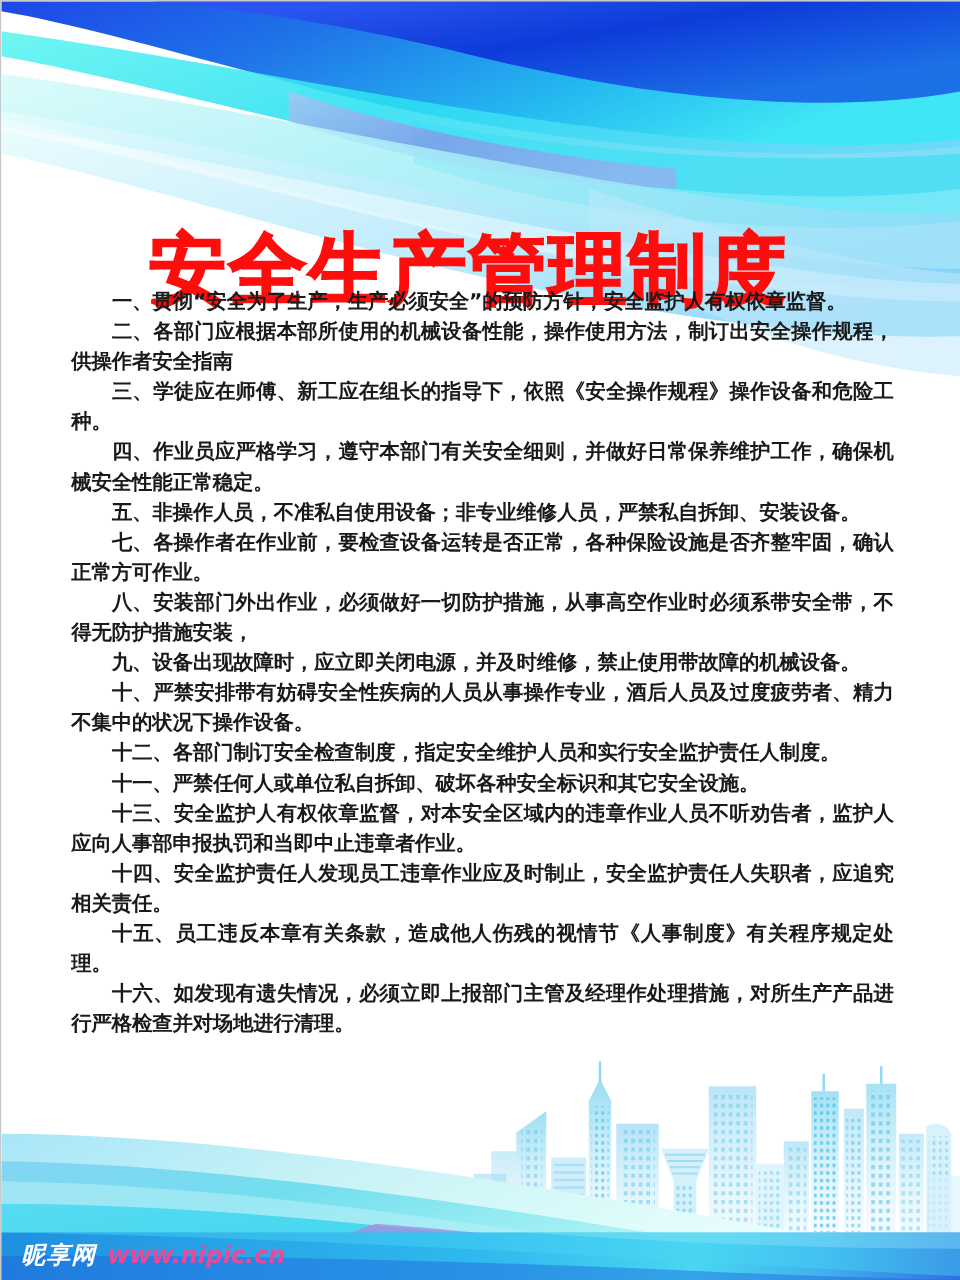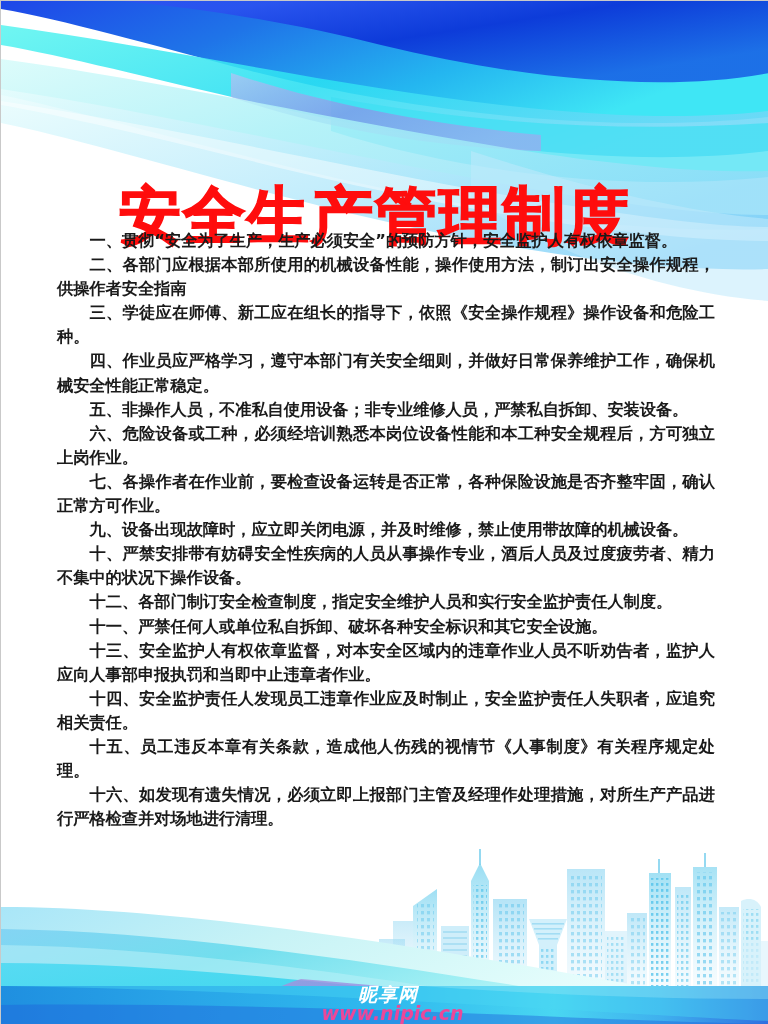--- a/index.html
+++ b/index.html
@@ -88,21 +88,20 @@
     z-index: 20;
     overflow: hidden;
   }
   #footer-inner {
     position: absolute;
     inset: 0;
     display: flex;
     align-items: center;
     padding: 0 10px 0 16px;
     box-sizing: border-box;
-    flex-direction: column;
   }
   #brand-logo {
     font-family: "DejaVu Sans", "Liberation Sans", sans-serif;
     font-size: 19px;
     font-weight: 900;
     font-style: italic;
     color: #ffffff;
     letter-spacing: 1px;
     line-height: 1;
     white-space: nowrap;
@@ -338,22 +337,22 @@
   <div id="title-wrap">
     <h1 id="title">安全生产管理制度</h1>
   </div>
 
   <div id="rules">
     <p class="rule">一、贯彻“安全为了生产，生产必须安全”的预防方针，安全监护人有权依章监督。</p>
     <p class="rule">二、各部门应根据本部所使用的机械设备性能，操作使用方法，制订出安全操作规程，供操作者安全指南</p>
     <p class="rule">三、学徒应在师傅、新工应在组长的指导下，依照《安全操作规程》操作设备和危险工种。</p>
     <p class="rule">四、作业员应严格学习，遵守本部门有关安全细则，并做好日常保养维护工作，确保机械安全性能正常稳定。</p>
     <p class="rule">五、非操作人员，不准私自使用设备；非专业维修人员，严禁私自拆卸、安装设备。</p>
-    <p class="rule">六、危险设备或工种，必须经培训熟悉本岗位设备性能和本工种安全规程后，方可独立上岗作业。</p>
     <p class="rule">七、各操作者在作业前，要检查设备运转是否正常，各种保险设施是否齐整牢固，确认正常方可作业。</p>
+    <p class="rule">八、安装部门外出作业，必须做好一切防护措施，从事高空作业时必须系带安全带，不得无防护措施安装，</p>
     <p class="rule">九、设备出现故障时，应立即关闭电源，并及时维修，禁止使用带故障的机械设备。</p>
     <p class="rule">十、严禁安排带有妨碍安全性疾病的人员从事操作专业，酒后人员及过度疲劳者、精力不集中的状况下操作设备。</p>
     <p class="rule">十二、各部门制订安全检查制度，指定安全维护人员和实行安全监护责任人制度。</p>
     <p class="rule">十一、严禁任何人或单位私自拆卸、破坏各种安全标识和其它安全设施。</p>
     <p class="rule">十三、安全监护人有权依章监督，对本安全区域内的违章作业人员不听劝告者，监护人应向人事部申报执罚和当即中止违章者作业。</p>
     <p class="rule">十四、安全监护责任人发现员工违章作业应及时制止，安全监护责任人失职者，应追究相关责任。</p>
     <p class="rule">十五、员工违反本章有关条款，造成他人伤残的视情节《人事制度》有关程序规定处理。</p>
     <p class="rule">十六、如发现有遗失情况，必须立即上报部门主管及经理作处理措施，对所生产产品进行严格检查并对场地进行清理。</p>
   </div>
 

